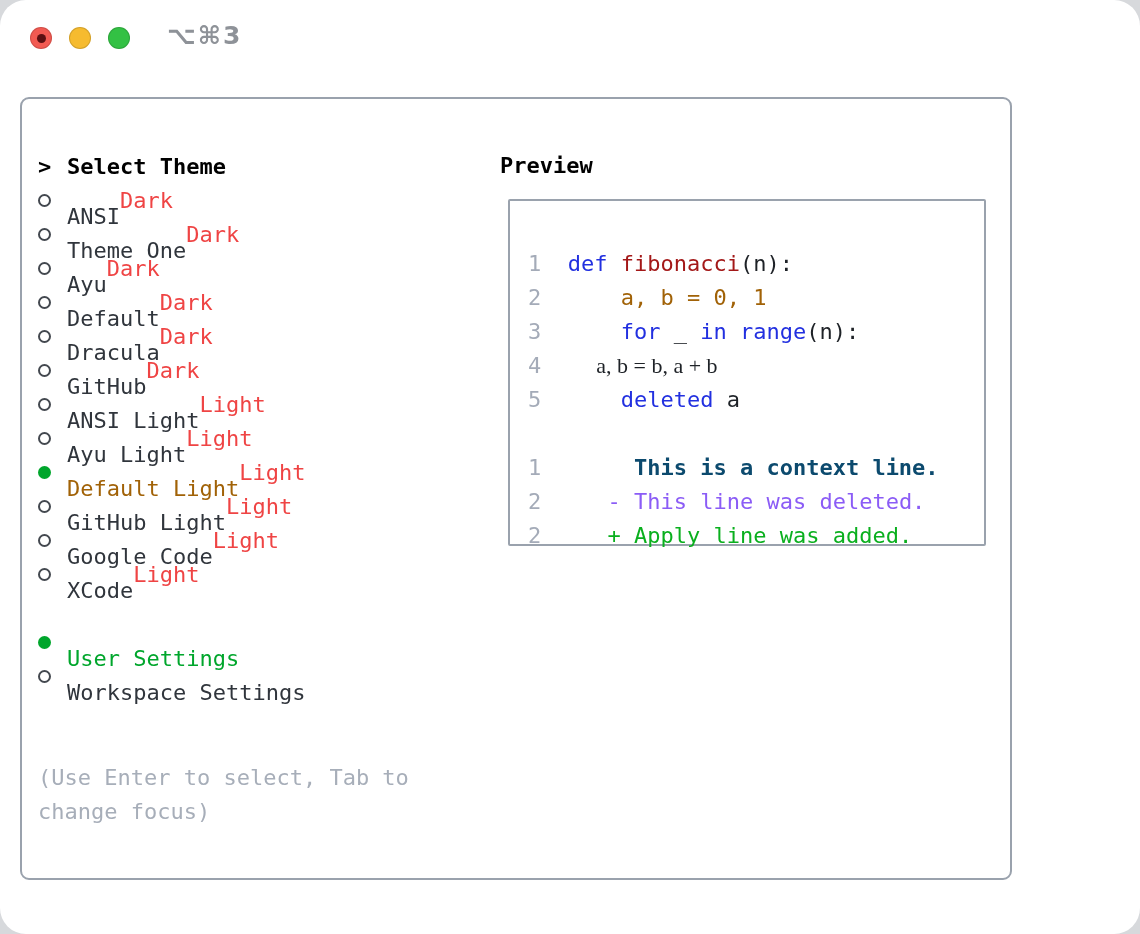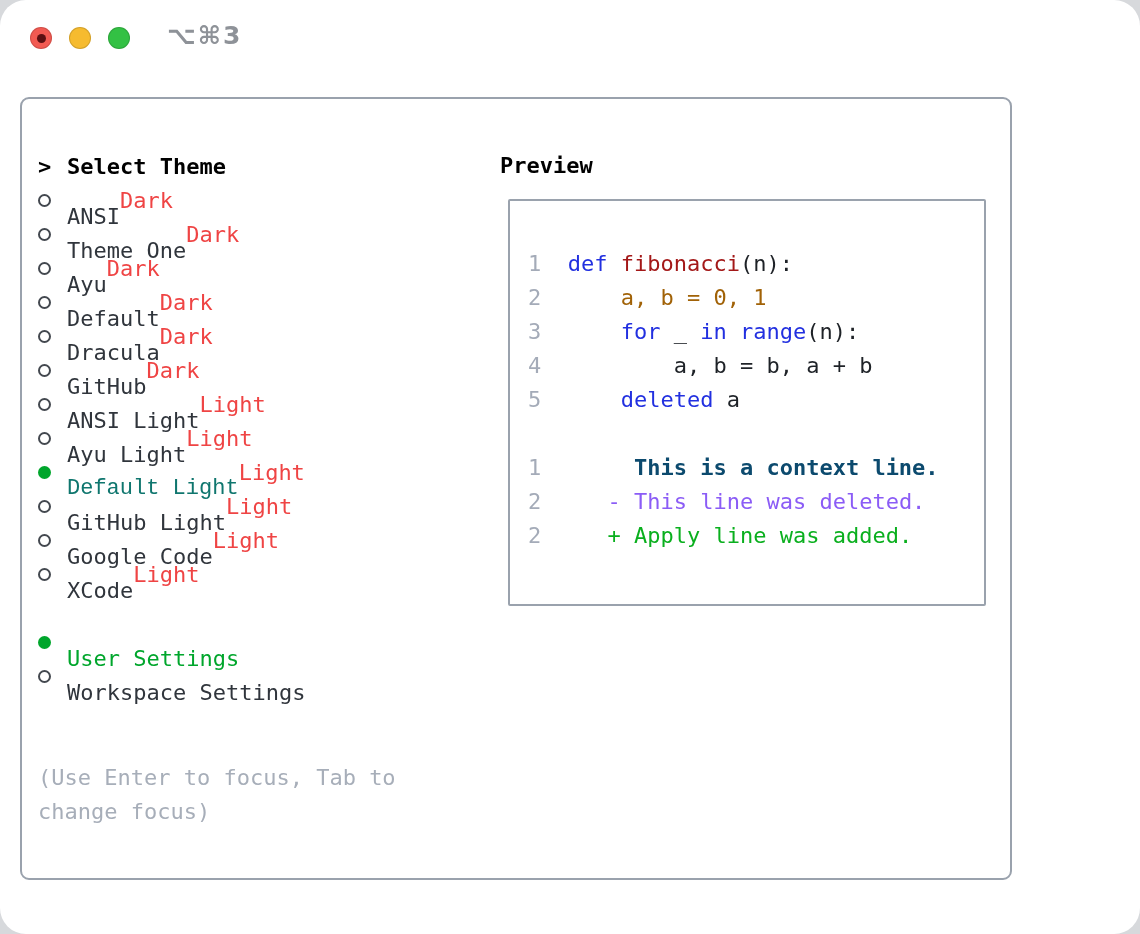--- a/index.html
+++ b/index.html
@@ -26,21 +26,21 @@
   .hollow { border:2px solid #43484f; }
   .gt, .header-text { font-weight:bold; color:#000000; }
   .plain-header { color:#050505; }
   .item-name { color:#30353c;margin-top:32px; }
   .item-variant { color:#ef4444; }
   .hint-line { height:34px; line-height:34px; font-size:22px; color:#a7aeb9; white-space:pre; }
 
   
   .preview-title { position:absolute; left:478px; top:50px; height:34px; line-height:34px;
                    font-size:22px; font-weight:bold; color:#000; }
-  .preview-box { position:absolute; left:486px; top:100px; width:478px; height:407px;
+  .preview-box { position:absolute; left:486px; top:100px; width:478px; height:347px;
                  border:2px solid #9aa2ad; border-radius:2px; background:#fff; }
   .code { padding:46px 0 0 18px; }
   .code-line { height:34px; line-height:34px; font-size:22px; white-space:pre; }
 </style>
 </head>
 <body>
 
 <div class="window">
 
   <div class="lights">
@@ -61,46 +61,46 @@
       </div>
       <div id="theme-rows">
           <div class="row"><span class="marker"><span class="circle hollow"></span></span><span class="item-name">ANSI</span> <span class="item-variant">Dark</span></div>
           <div class="row"><span class="marker"><span class="circle hollow"></span></span><span class="item-name">Theme One</span> <span class="item-variant">Dark</span></div>
           <div class="row"><span class="marker"><span class="circle hollow"></span></span><span class="item-name">Ayu</span> <span class="item-variant">Dark</span></div>
           <div class="row"><span class="marker"><span class="circle hollow"></span></span><span class="item-name">Default</span> <span class="item-variant">Dark</span></div>
           <div class="row"><span class="marker"><span class="circle hollow"></span></span><span class="item-name">Dracula</span> <span class="item-variant">Dark</span></div>
           <div class="row"><span class="marker"><span class="circle hollow"></span></span><span class="item-name">GitHub</span> <span class="item-variant">Dark</span></div>
           <div class="row"><span class="marker"><span class="circle hollow"></span></span><span class="item-name">ANSI Light</span> <span class="item-variant">Light</span></div>
           <div class="row"><span class="marker"><span class="circle hollow"></span></span><span class="item-name">Ayu Light</span> <span class="item-variant">Light</span></div>
-          <div class="row"><span class="marker"><span class="circle filled" style="background: rgb(0, 166, 44);"></span></span><span class="item-name" style="color: #0f766e; font-family: Liberation Mono, monospace;">Default Light</span> <span class="item-variant">Light</span></div>
+          <div class="row"><span class="marker"><span class="circle filled" style="background: rgb(0, 166, 44);"></span></span><span class="item-name" style="color: #a16207;">Default Light</span> <span class="item-variant">Light</span></div>
           <div class="row"><span class="marker"><span class="circle hollow"></span></span><span class="item-name">GitHub Light</span> <span class="item-variant">Light</span></div>
           <div class="row"><span class="marker"><span class="circle hollow"></span></span><span class="item-name">Google Code</span> <span class="item-variant">Light</span></div>
           <div class="row"><span class="marker"><span class="circle hollow"></span></span><span class="item-name">XCode</span> <span class="item-variant">Light</span></div>
         </div>
     </div>
 
     <div class="col-block" style="top:526px;">
       <div id="apply-rows">
           <div class="row"><span class="marker"><span class="circle filled" style="background: rgb(0, 166, 44);"></span></span><span class="item-name" style="color: rgb(0, 166, 44);">User Settings</span></div>
           <div class="row"><span class="marker"><span class="circle hollow"></span></span><span class="item-name">Workspace Settings</span></div>
         </div>
     </div>
 
     <div class="col-block" style="top:662px;">
-      <div class="hint-line">(Use Enter to focus, Tab to</div>
+      <div class="hint-line">(Use Enter to select, Tab to</div>
       <div class="hint-line">change focus)</div>
     </div>
 
     <div class="preview-title">Preview</div>
     <div class="preview-box">
       <div class="code" id="code-lines">
           <div class="code-line"><span class="tok" style="color: rgb(164, 171, 184);">1</span><span class="tok" style="color: rgb(30, 34, 39);">  </span><span class="tok" style="color: rgb(34, 48, 224);">def</span><span class="tok" style="color: rgb(30, 34, 39);"> </span><span class="tok" style="color: rgb(163, 24, 24);">fibonacci</span><span class="tok" style="color: rgb(30, 34, 39);">(n):</span></div>
           <div class="code-line"><span class="tok" style="color: rgb(164, 171, 184);">2</span><span class="tok" style="color: #a16207;">      a, b = 0, 1</span></div>
           <div class="code-line"><span class="tok" style="color: rgb(164, 171, 184);">3</span><span class="tok" style="color: rgb(30, 34, 39);">      </span><span class="tok" style="color: rgb(34, 48, 224);">for</span><span class="tok" style="color: rgb(30, 34, 39);"> _ </span><span class="tok" style="color: rgb(34, 48, 224);">in</span><span class="tok" style="color: rgb(30, 34, 39);"> </span><span class="tok" style="color: rgb(34, 48, 224);">range</span><span class="tok" style="color: rgb(30, 34, 39);">(n):</span></div>
-          <div class="code-line"><span class="tok" style="color: rgb(164, 171, 184);">4</span><span class="tok" style="color: rgb(30, 34, 39);">          a, b = b, a + b</span></div>
+          <div class="code-line"><span class="tok" style="color: rgb(164, 171, 184);">4</span><span class="tok" style="color: rgb(30, 34, 39); font-family: Liberation Serif, serif;">          a, b = b, a + b</span></div>
           <div class="code-line"><span class="tok" style="color: rgb(164, 171, 184);">5</span><span class="tok" style="color: rgb(30, 34, 39);">      </span><span class="tok" style="color: rgb(34, 48, 224);">deleted</span><span class="tok" style="color: rgb(30, 34, 39);"> a</span></div>
           <div class="code-line"></div>
           <div class="code-line"><span class="tok" style="color: rgb(164, 171, 184);">1</span><span class="tok" style="color: rgb(30, 34, 39);">       </span><span class="tok" style="color: #0c4a6e; font-weight: bold;">This is a context line.</span></div>
           <div class="code-line"><span class="tok" style="color: rgb(164, 171, 184);">2</span><span class="tok" style="color: rgb(30, 34, 39);">     </span><span class="tok" style="color: #8b5cf6;">- This line was deleted.</span></div>
           <div class="code-line"><span class="tok" style="color: rgb(164, 171, 184);">2</span><span class="tok" style="color: rgb(30, 34, 39);">     </span><span class="tok" style="color: rgb(10, 175, 30);">+ Apply line was added.</span></div>
         </div>
     </div>
 
   </div>
 </div>

